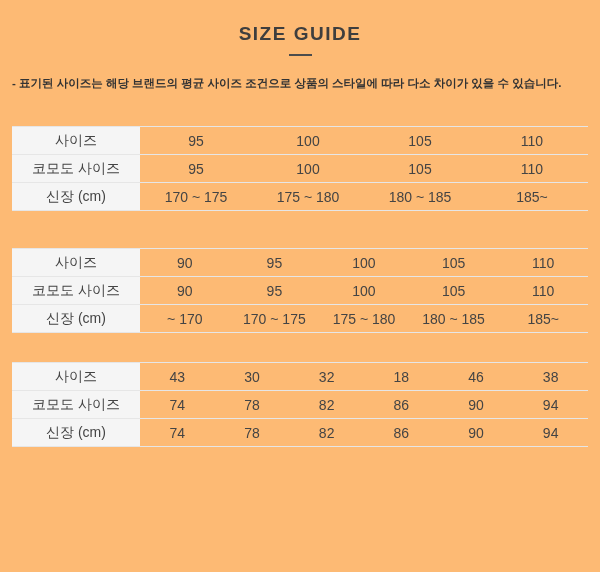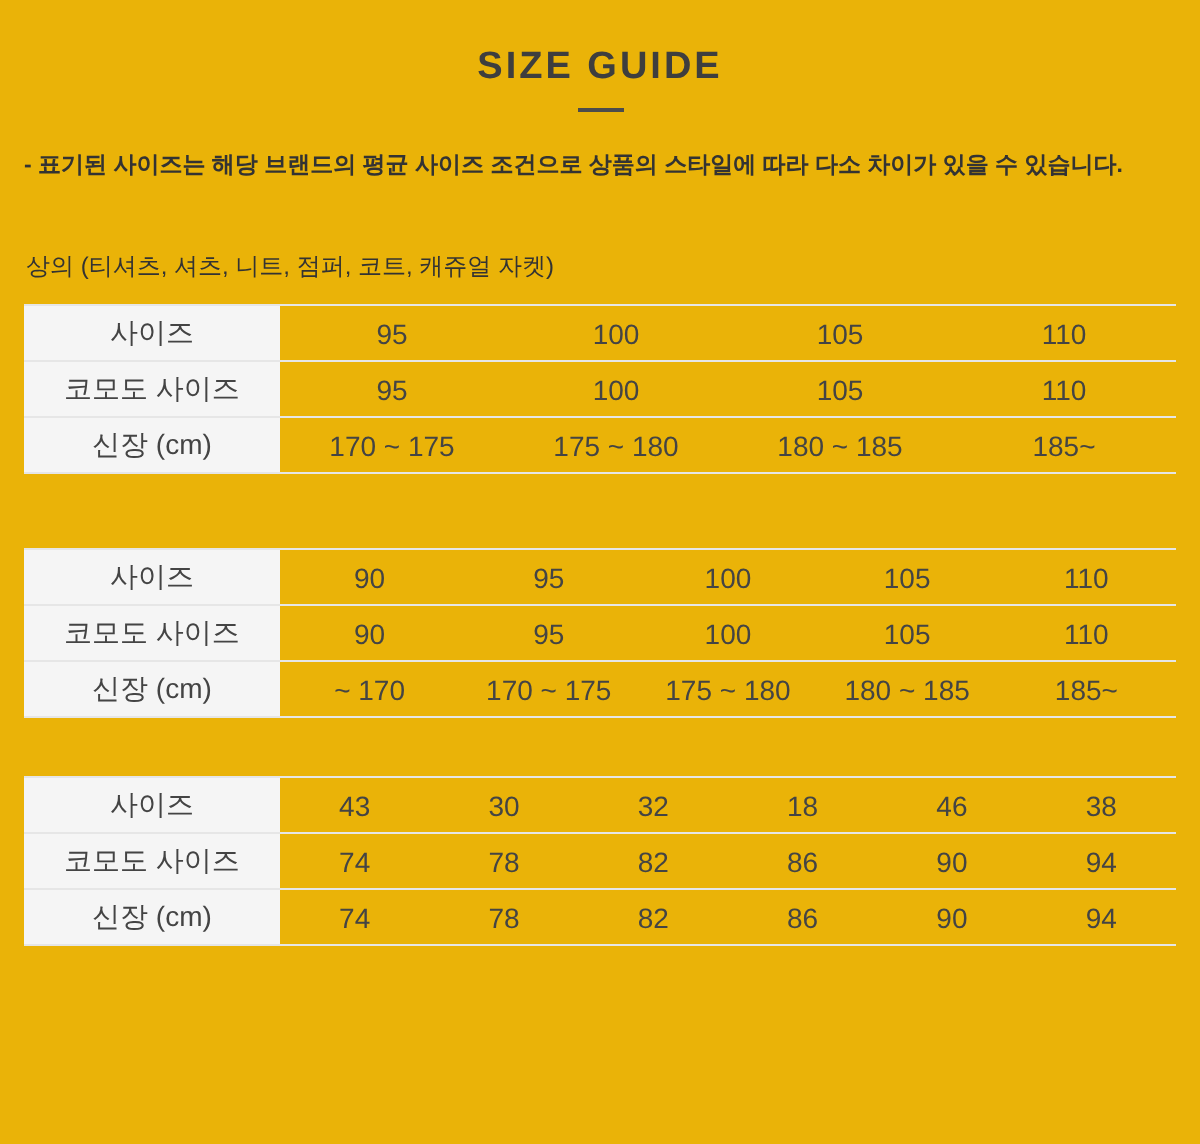--- a/index.html
+++ b/index.html
@@ -6,21 +6,21 @@
     margin: 0;
     padding: 0;
     background: #ffffff;
     font-family: "Liberation Sans", "DejaVu Sans", sans-serif;
   }
   .page {
     width: 600px;
     height: 572px;
     box-sizing: border-box;
     padding: 24px 12px 0 12px;
-    background: #eab308;
+    background: #fdba74;
     overflow: hidden;
   }
   .title {
     text-align: center;
     font-size: 19px;
     font-weight: 600;
     letter-spacing: 1.5px;
     color: #3e3e3e;
     line-height: 19px;
   }
@@ -71,21 +71,20 @@
 </style>
 </head>
 <body>
 
 <div class="page">
   <div class="title">SIZE GUIDE</div>
   <div class="title-underline"></div>
   <div class="note">- 표기된 사이즈는 해당 브랜드의 평균 사이즈 조건으로 상품의 스타일에 따라 다소 차이가 있을 수 있습니다.</div>
   <div id="sections">
       <section class="size-section first">
-        <div class="section-heading">상의 (티셔츠, 셔츠, 니트, 점퍼, 코트, 캐쥬얼 자켓)</div>
         <table class="size-table">
           <tbody>
             <tr>
               <th class="row-label">사이즈</th>
               <td>95</td>
               <td>100</td>
               <td>105</td>
               <td>110</td>
             </tr>
             <tr>

